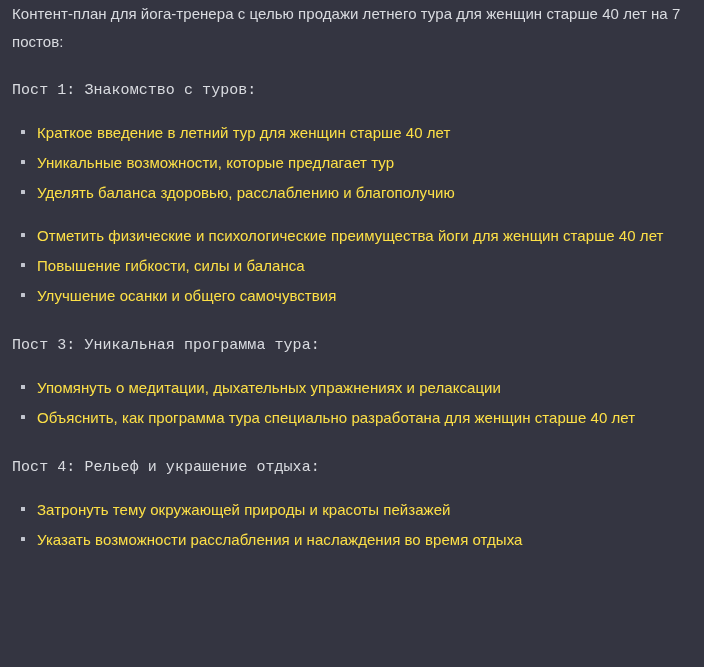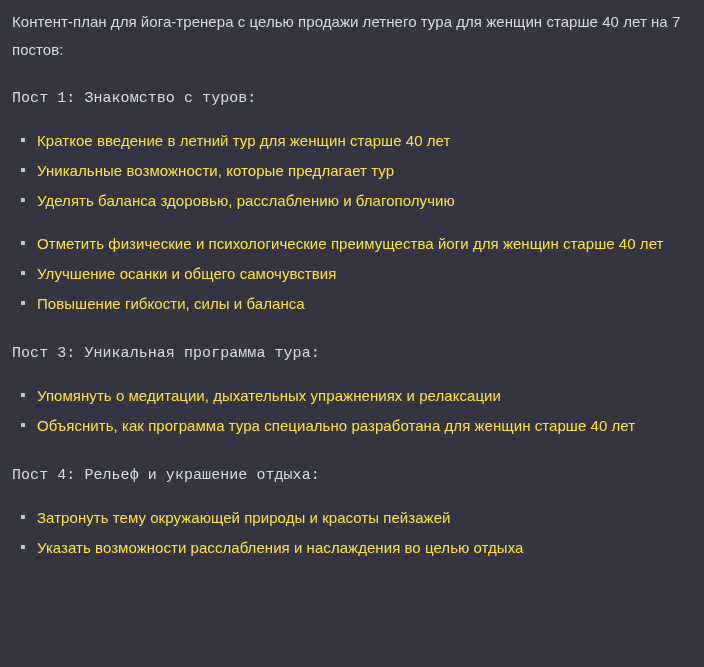--- a/index.html
+++ b/index.html
@@ -29,21 +29,20 @@
     font-size: 15px;
     line-height: 28px;
     color: #d9dbe0;
     margin: 0;
     padding: 0 4px 0 12px;
     letter-spacing: 0.05px;
   }
 
   
   .intro {
-    padding-top: 8px;
   }
   .heading {
     padding-top: 21px;
     font-family: Liberation Mono, monospace;
   }
   .bullets {
     margin: 0;
     padding: 0;
     list-style: none;
     padding-top: 13px;
@@ -102,25 +101,25 @@
   </div>
 
   <div class="section">
     <ul class="bullets">
       <li>
         <span class="bullet-marker"></span>
         <span class="bullet-text">Отметить физические и психологические преимущества йоги для женщин старше 40 лет</span>
       </li>
       <li>
         <span class="bullet-marker"></span>
-        <span class="bullet-text">Улучшение осанки и общего самочувствия</span>
+        <span class="bullet-text">Повышение гибкости, силы и баланса</span>
       </li>
       <li>
         <span class="bullet-marker"></span>
-        <span class="bullet-text">Повышение гибкости, силы и баланса</span>
+        <span class="bullet-text">Улучшение осанки и общего самочувствия</span>
       </li>
     </ul>
   </div>
 
   <div class="section">
     <p class="para heading">Пост 3: Уникальная программа тура:</p>
     <ul class="bullets">
       <li>
         <span class="bullet-marker"></span>
       </li>
@@ -140,18 +139,18 @@
     <ul class="bullets">
       <li>
         <span class="bullet-marker"></span>
       </li>
       <li>
         <span class="bullet-marker"></span>
         <span class="bullet-text">Затронуть тему окружающей природы и красоты пейзажей</span>
       </li>
       <li>
         <span class="bullet-marker"></span>
-        <span class="bullet-text">Указать возможности расслабления и наслаждения во целью отдыха</span>
+        <span class="bullet-text">Указать возможности расслабления и наслаждения во время отдыха</span>
       </li>
     </ul>
   </div>
 
 </div>
 
 </body></html>

